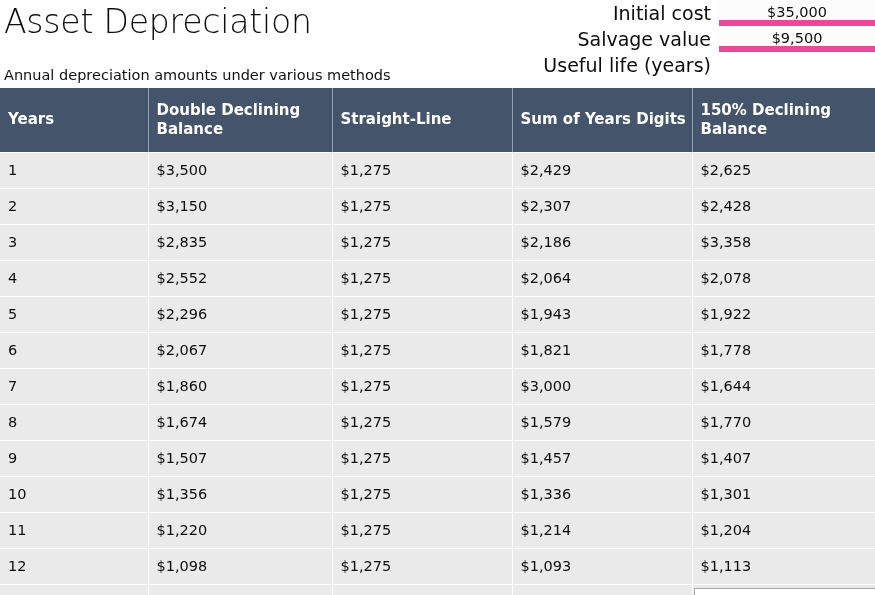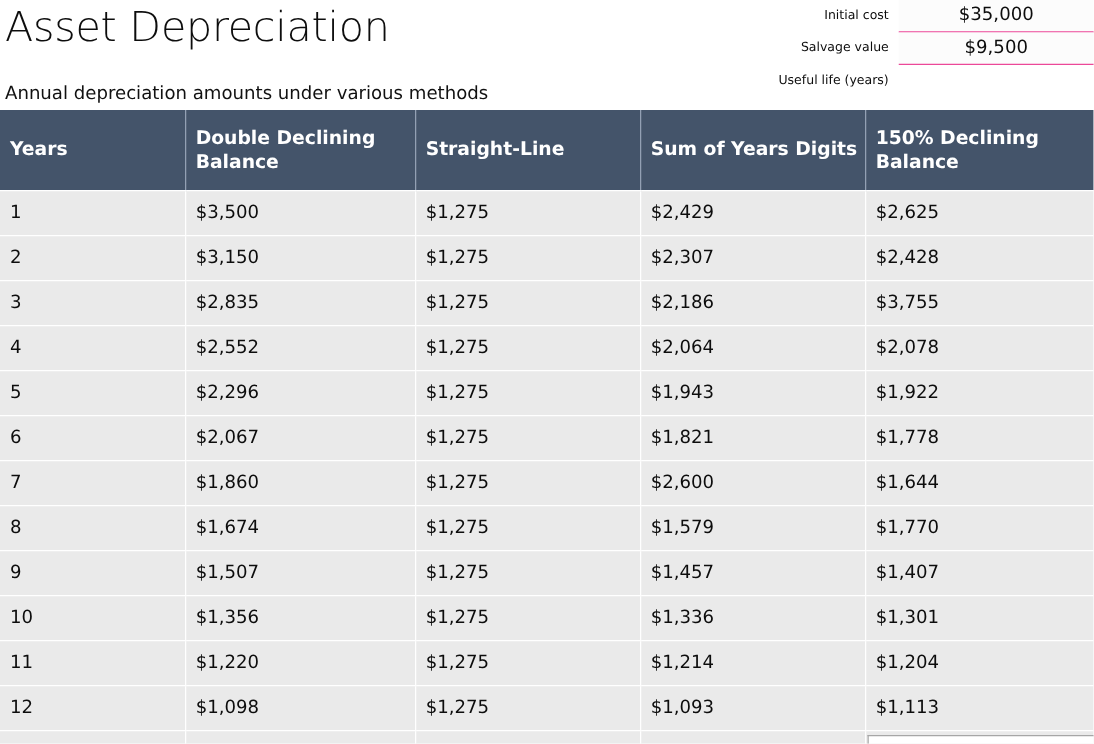--- a/index.html
+++ b/index.html
@@ -69,35 +69,35 @@
   .input-row {
     display: flex;
     align-items: stretch;
     height: 26px;
   }
 
   .input-label {
     flex: 0 0 184px;
     text-align: right;
     padding-right: 8px;
-    font-size: 10px;
+    font-size: 19px;
     line-height: 26px;
     color: #0d0d0d;
     white-space: nowrap;
     box-sizing: border-box;
   }
 
   .input-value {
     flex: 1 1 auto;
     text-align: center;
     font-size: 14.5px;
     line-height: 25px;
     color: #0d0d0d;
     background: #fcfcfc;
-    border-bottom: 1px solid #ec4899;
+    border-bottom: 6px solid #ec4899;
     box-sizing: border-box;
     white-space: nowrap;
   }
 
   
   .table-wrap {
     position: absolute;
     left: 0;
     top: 88px;
     width: 875px;
@@ -226,21 +226,21 @@
             <td>$3,150</td>
             <td>$1,275</td>
             <td>$2,307</td>
             <td>$2,428</td>
           </tr>
           <tr>
             <td class="year-cell">3</td>
             <td>$2,835</td>
             <td>$1,275</td>
             <td>$2,186</td>
-            <td>$3,755</td>
+            <td>$3,358</td>
           </tr>
           <tr>
             <td class="year-cell">4</td>
             <td>$2,552</td>
             <td>$1,275</td>
             <td>$2,064</td>
             <td>$2,078</td>
           </tr>
           <tr>
             <td class="year-cell">5</td>
@@ -253,21 +253,21 @@
             <td class="year-cell">6</td>
             <td>$2,067</td>
             <td>$1,275</td>
             <td>$1,821</td>
             <td>$1,778</td>
           </tr>
           <tr>
             <td class="year-cell">7</td>
             <td>$1,860</td>
             <td>$1,275</td>
-            <td>$2,600</td>
+            <td>$3,000</td>
             <td>$1,644</td>
           </tr>
           <tr>
             <td class="year-cell">8</td>
             <td>$1,674</td>
             <td>$1,275</td>
             <td>$1,579</td>
             <td>$1,770</td>
           </tr>
           <tr>

